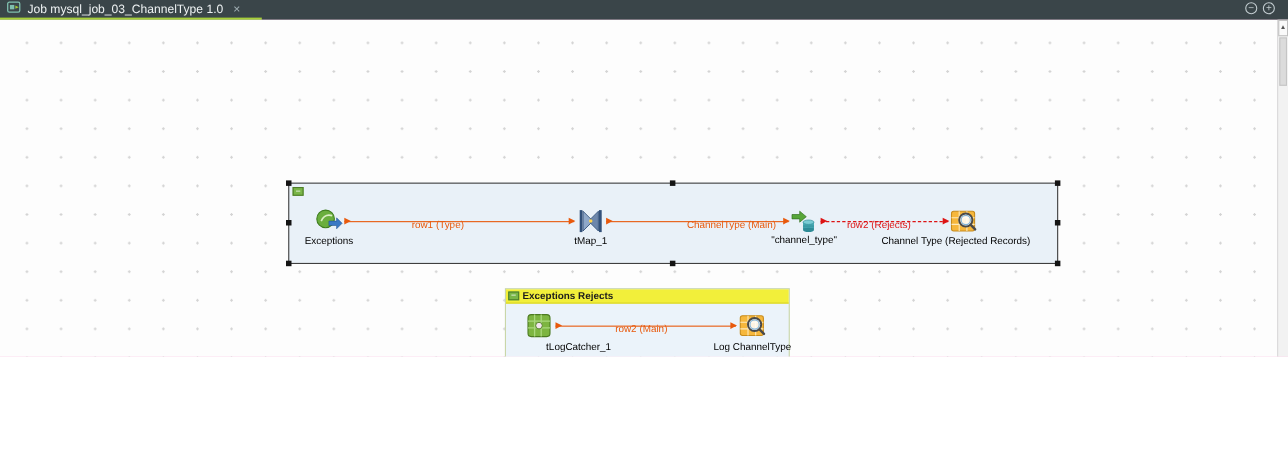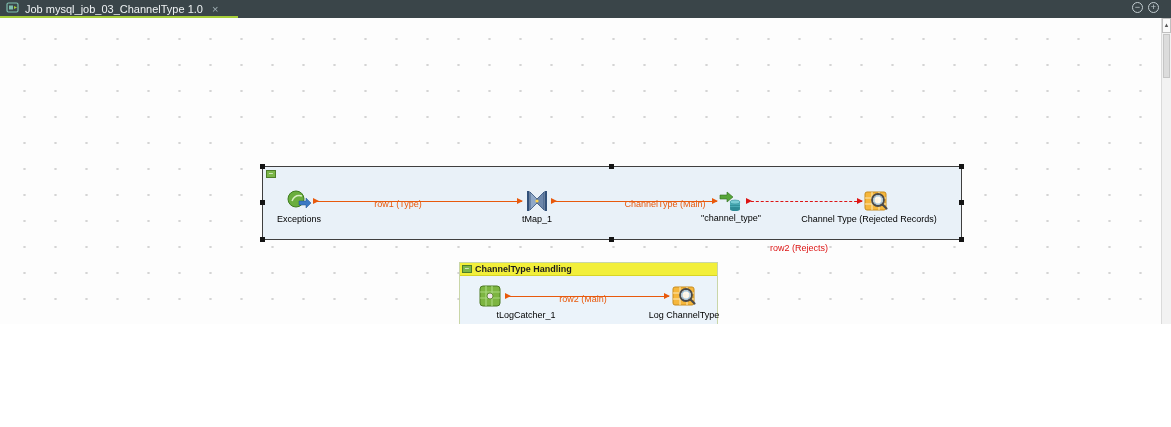--- a/index.html
+++ b/index.html
@@ -37,21 +37,21 @@
 
   
   .connection { position:absolute; height:0; }
   .conn-line { position:absolute; left:0; right:0; top:0; border-top:1px solid #e8590c; }
   .conn-line.reject { border-top:1px dashed #dd1414; }
   .conn-arr { position:absolute; width:0; height:0; border-top:3.5px solid transparent; border-bottom:3.5px solid transparent; border-left:6px solid #e8590c; top:-3px; }
   .conn-arr.reject { border-left-color:#dd1414; }
   .conn-arr.start { left:0; }
   .conn-arr.end { right:-1px; }
   .conn-label { position:absolute; top:-2px; font-size:9px; color:#e8590c; white-space:nowrap; transform:translateX(-50%); }
-  .conn-label.reject { color:#dd1414;margin-top:44px; }
+  .conn-label.reject { color:#dd1414; }
 
   
   .scrollbar { position:absolute; top:18px; right:0; width:10px; height:409px; background:#f2f2f2; border-left:1px solid #dadada; }
   .sb-btn { height:15px; border:1px solid #bfbfbf; background:#fafafa; font-size:6px; color:#555; text-align:center; line-height:13px; }
   .sb-thumb { position:absolute; top:16px; left:1px; width:7px; height:44px; background:#dcdcdc; border:1px solid #c5c5c5; }
 </style>
 </head>
 <body>
 
 <div class="root">
@@ -156,21 +156,21 @@
     <div class="connection" style="left:746px;top:183px;width:116px;">
       <div class="conn-line reject"></div>
       <div class="conn-arr reject start"></div>
       <div class="conn-arr reject end"></div>
       <div class="conn-label reject" style="left:53px;">row2 (Rejects)</div>
     </div>
 
     <div class="subjob-exc">
       <div class="subjob-exc-header">
         <div class="collapse-chip">−</div>
-        <span class="exc-title">ChannelType Handling</span>
+        <span class="exc-title">Exceptions Rejects</span>
       </div>
     </div>
 
     <div class="component" style="left:477px;top:265px;">
       <span>
         <svg viewBox="0 0 26 26">
           <rect x="3" y="3" width="20" height="20" rx="3" fill="#7db541" stroke="#4c7a22"></rect>
           <path d="M3 9 h20 M3 15 h20 M9 3 v20 M15 3 v20" stroke="#a9d77c" stroke-width="1.2"></path>
           <circle cx="13" cy="13" r="3" fill="#f3e6ee" stroke="#4c7a22" stroke-width="0.8"></circle>
         </svg>

